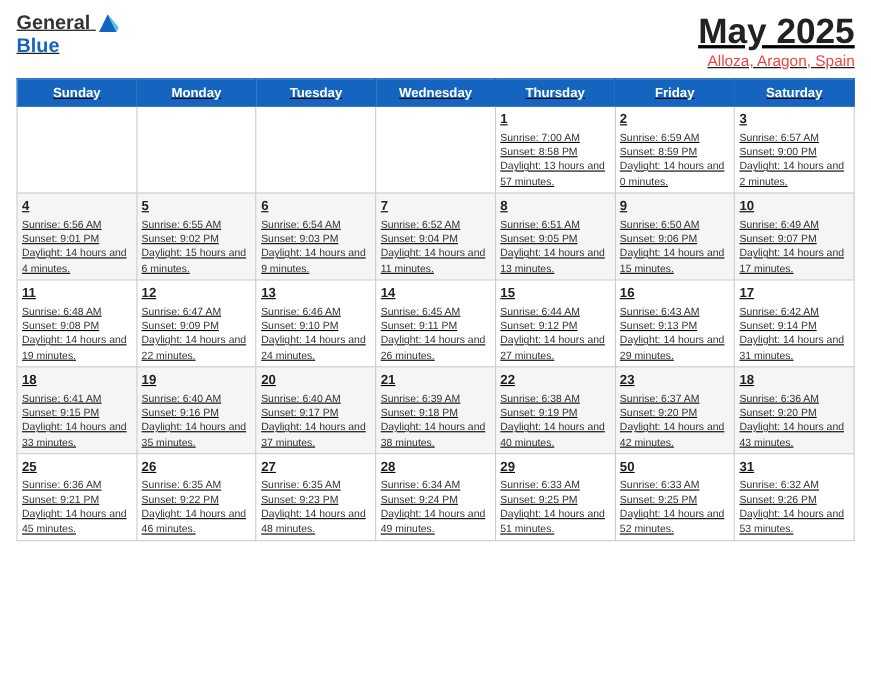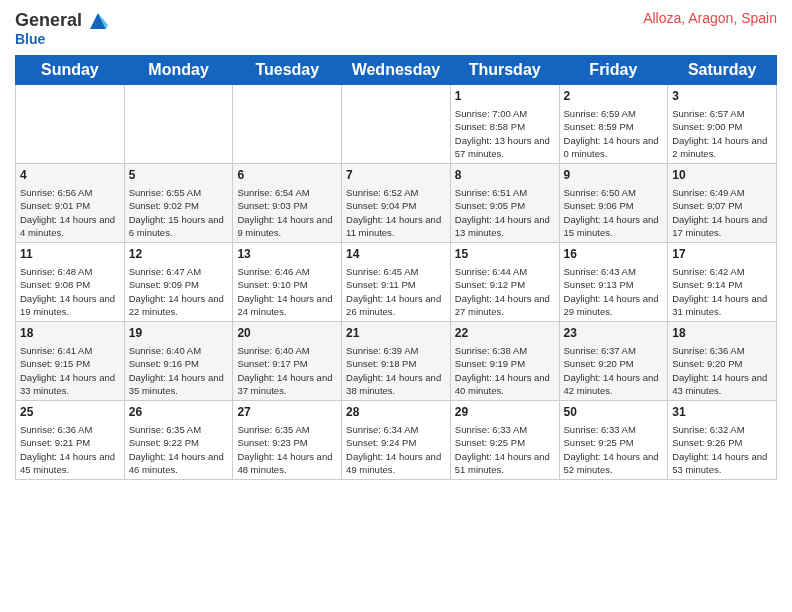--- a/index.html
+++ b/index.html
@@ -7,20 +7,21 @@
       width: 792px;
       height: 612px;
       font-family: Arial, sans-serif;
       background: #fff;
       overflow: hidden;
     }
     .page {
       width: 792px;
       height: 612px;
       padding: 10px 15px;
+      text-decoration: underline;
     }
     .header {
       display: flex;
       justify-content: space-between;
       align-items: flex-start;
       margin-bottom: 8px;
     }
     .logo {
       display: flex;
       align-items: center;
@@ -38,21 +39,21 @@
       color: #ef4444;
     }
     .calendar {
       width: 100%;
       border-collapse: collapse;
       border: 1px solid #ccc;
     }
     .calendar th {
       background: #1565c0;
       color: #fff;
-      font-size: 16px;
+      font-size: 12px;
       font-weight: bold;
       padding: 5px 4px;
       text-align: center;
       border: 1px solid #1565c0;
     }
     .calendar td {
       vertical-align: top;
       border: 1px solid #ccc;
       padding: 3px 4px;
       width: calc(100% / 7);
@@ -93,24 +94,25 @@
       <div>
         <div style="display:flex;align-items:center;">
           <div style="font-size:18px;font-weight:bold;color:#1a1a2e;line-height:1.15;">
             <span style="color:#333;">General</span>
             <svg width="20" height="20" viewBox="0 0 20 20" style="display:inline-block;vertical-align:middle;margin-left:1px;">
               <polygon points="2,18 10,2 18,18" fill="#1565c0"></polygon>
               <polygon points="10,2 18,18 20,14" fill="#4fc3f7"></polygon>
             </svg>
           </div>
         </div>
-        <div style="font-size:14px;font-weight:bold;color:#1565c0;line-height:1.15;">Blue</div>
+        <div style="font-size:18px;font-weight:bold;color:#1565c0;line-height:1.15;">Blue</div>
       </div>
     </div>
     <div class="title-block">
+      <div class="month-title">May 2025</div>
       <div class="location">Alloza, Aragon, Spain</div>
     </div>
   </div>
 
   <table class="calendar">
     <thead>
       <tr>
 
       <th>Sunday</th>
           <th>Monday</th>

